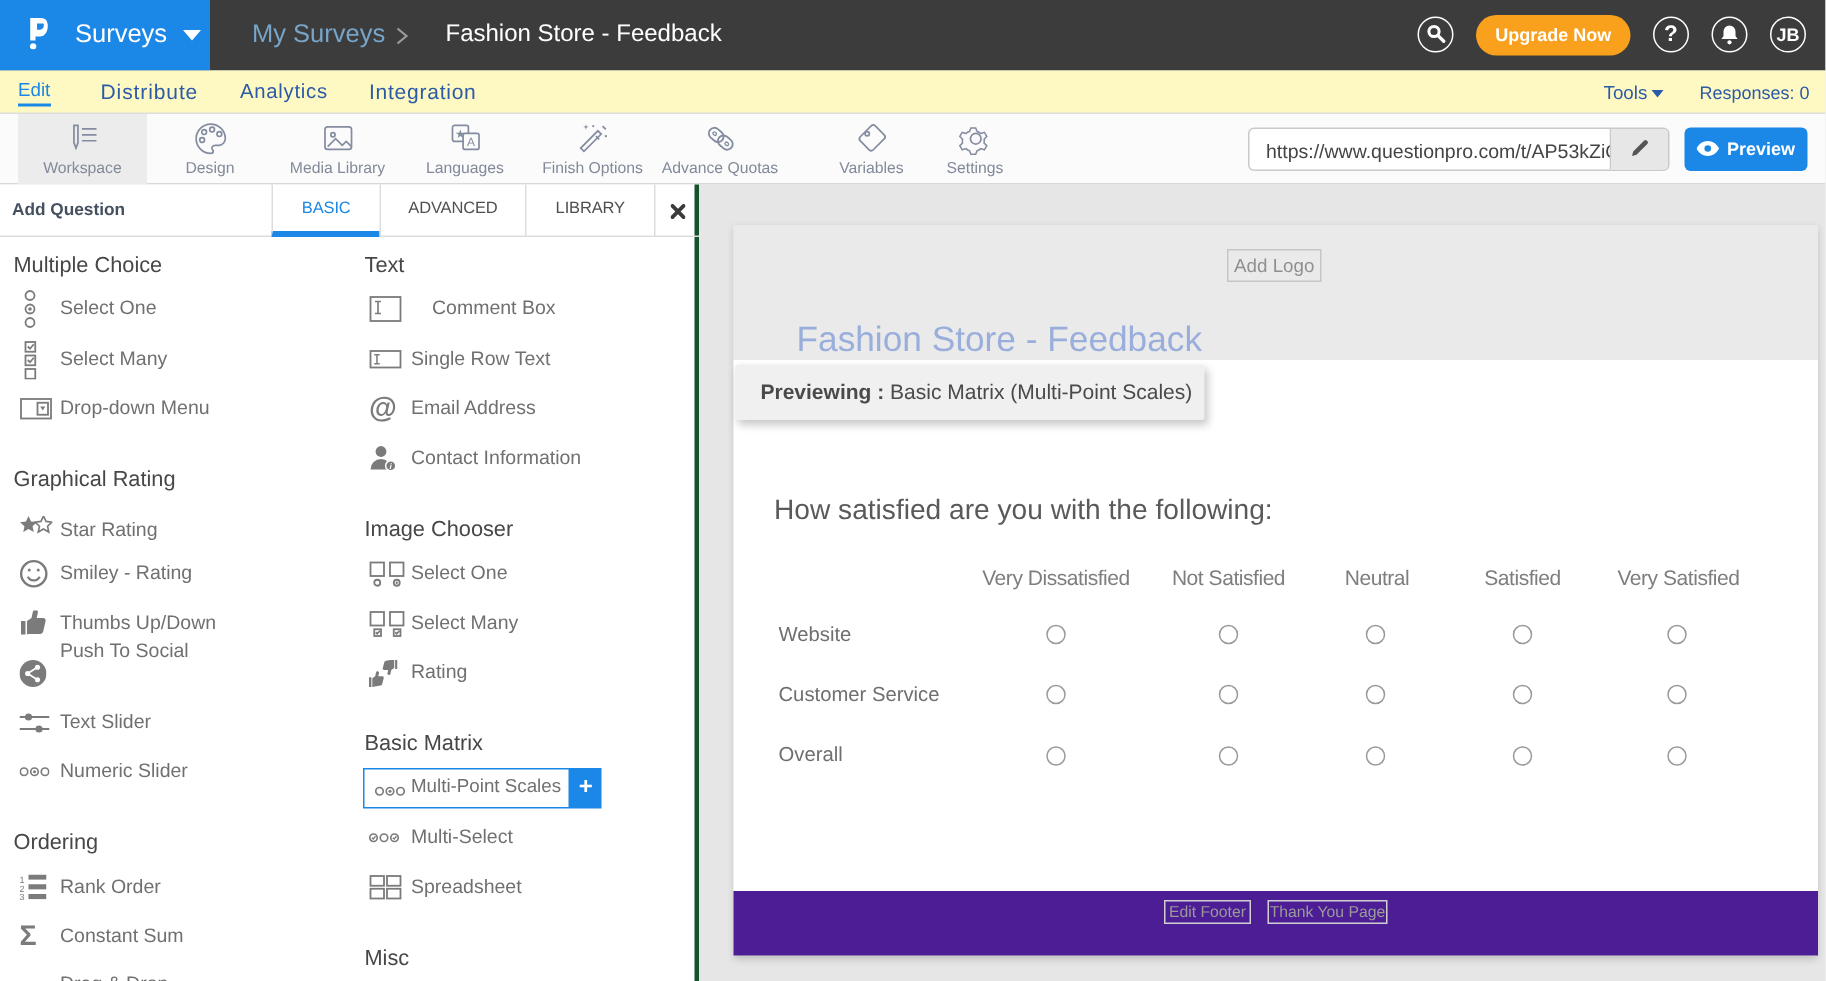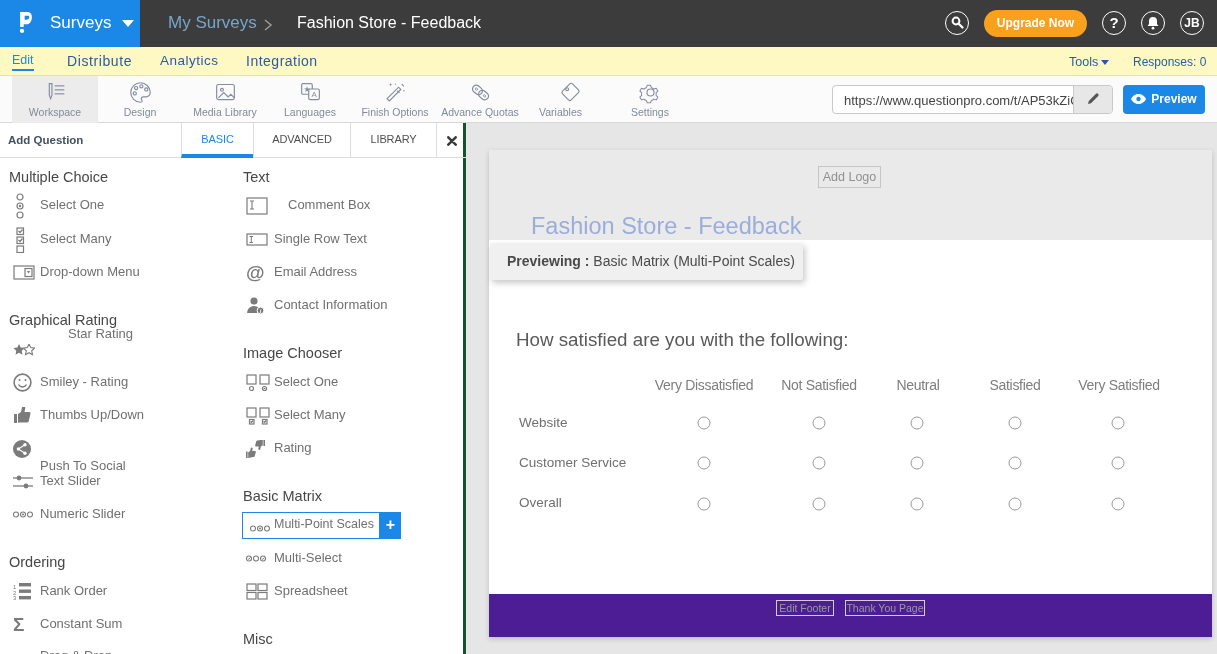--- a/index.html
+++ b/index.html
@@ -162,21 +162,21 @@
       <div class="ticon"><svg width="26" height="26" viewBox="0 0 26 26" fill="none" stroke="#848CA0" stroke-width="1.4">
             <g transform="rotate(40 13 13)">
               <rect x="2.5" y="8.8" width="12" height="8.4" rx="4.2"></rect>
               <rect x="5.6" y="11.9" width="2.9" height="2.2" rx="1.1" stroke-width="1"></rect>
               <rect x="11.5" y="8.8" width="12" height="8.4" rx="4.2"></rect>
               <rect x="17.5" y="11.9" width="2.9" height="2.2" rx="1.1" stroke-width="1"></rect>
             </g>
           </svg></div>
       <div class="tlabel">Advance Quotas</div>
     </div>
-    <div class="ttab" style="left:496px;text-align:right;">
+    <div class="ttab" style="left:538px;">
       <div class="ticon"><svg width="26" height="26" viewBox="0 0 26 26" fill="none" stroke="#848CA0" stroke-width="1.3">
             <path d="M4 11.5 L12.2 3.3 a2.2 2.2 0 0 1 3.1 0 L22 10 a2.2 2.2 0 0 1 0 3.1 L13.8 21.3 a2.2 2.2 0 0 1 -3.1 0 L4 14.6 a2.2 2.2 0 0 1 0 -3.1 z"></path>
             <circle cx="9.2" cy="9.2" r="1.6"></circle>
           </svg></div>
       <div class="tlabel">Variables</div>
     </div>
     <div class="ttab" style="left:607px;">
       <div class="ticon"><svg width="26" height="26" viewBox="0 0 26 26" fill="none" stroke="#848CA0" stroke-width="1.3">
             <circle cx="13" cy="13" r="4"></circle>
             <path d="M13 4 l1.2 3 a6.5 6.5 0 0 1 3 1.7 l3.1 -1 l2 3.4 l-2.3 2.3 a6.5 6.5 0 0 1 0 3.2 l2.3 2.3 l-2 3.4 l-3.1 -1 a6.5 6.5 0 0 1 -3 1.7 l-1.2 3 l-4 0 l-1.2 -3 a6.5 6.5 0 0 1 -3 -1.7 l-3.1 1 l-2 -3.4 l2.3 -2.3 a6.5 6.5 0 0 1 0 -3.2 l-2.3 -2.3 l2 -3.4 l3.1 1 a6.5 6.5 0 0 1 3 -1.7 l1.2 -3 z" transform="scale(0.9) translate(1.4,1.4)"></path>
@@ -239,21 +239,21 @@
             <path d="M13.8 6 h3.4 l-1.7 2.6 z" fill="#7B7B7B" stroke="none"></path>
           </svg>
         </div>
         <div class="item" style="left:40px; top:140.5px;">Drop-down Menu</div>
         <div class="icon" style="left:13px; top:213.5px; width:28px; height:26px; display:flex; align-items:center;">
           <svg width="22" height="12" viewBox="0 0 22 12">
             <path d="M6 0 l1.7 3.6 l3.9 .5 l-2.9 2.7 l.8 3.9 l-3.5 -2 l-3.5 2 l.8 -3.9 l-2.9 -2.7 l3.9 -.5 z" fill="#7B7B7B"></path>
             <path d="M16 0 l1.7 3.6 l3.9 .5 l-2.9 2.7 l.8 3.9 l-3.5 -2 l-3.5 2 l.8 -3.9 l-2.9 -2.7 l3.9 -.5 z" fill="none" stroke="#7B7B7B" stroke-width="1.1"></path>
           </svg>
         </div>
-        <div class="item" style="left:40px; top:203px;margin-left:28px;">Star Rating</div>
+        <div class="item" style="left:40px; top:222px;">Star Rating</div>
         <div class="icon" style="left:13px; top:246.5px; width:28px; height:26px; display:flex; align-items:center;">
           <svg width="19" height="19" viewBox="0 0 19 19" fill="none" stroke="#7B7B7B">
             <circle cx="9.5" cy="9.5" r="8.4" stroke-width="1.6"></circle>
             <circle cx="6.5" cy="7" r="1" fill="#7B7B7B" stroke="none"></circle>
             <circle cx="12.5" cy="7" r="1" fill="#7B7B7B" stroke="none"></circle>
             <path d="M5.5 11.5 a4.5 4.5 0 0 0 8 0" stroke-width="1.4"></path>
           </svg>
         </div>
         <div class="item" style="left:40px; top:250.5px;">Smiley - Rating</div>
         <div class="icon" style="left:13px; top:279.5px; width:28px; height:26px; display:flex; align-items:center;">
@@ -265,21 +265,21 @@
         <div class="icon" style="left:13px; top:312.5px; width:28px; height:26px; display:flex; align-items:center;">
           <svg width="18" height="18" viewBox="0 0 18 18">
             <circle cx="9" cy="9" r="9" fill="#7B7B7B"></circle>
             <circle cx="12" cy="4.8" r="1.7" fill="#fff"></circle>
             <circle cx="5.4" cy="9" r="1.7" fill="#fff"></circle>
             <circle cx="12" cy="13.2" r="1.7" fill="#fff"></circle>
             <line x1="5.4" y1="9" x2="12" y2="4.8" stroke="#fff" stroke-width="1.1"></line>
             <line x1="5.4" y1="9" x2="12" y2="13.2" stroke="#fff" stroke-width="1.1"></line>
           </svg>
         </div>
-        <div class="item" style="left:40px; top:335px;">Push To Social</div>
+        <div class="item" style="left:40px; top:303px;">Push To Social</div>
         <div class="icon" style="left:13px; top:345.5px; width:28px; height:26px; display:flex; align-items:center;">
           <svg width="20" height="16" viewBox="0 0 20 16" stroke="#7B7B7B">
             <line x1="0" y1="4" x2="20" y2="4" stroke-width="1.3"></line>
             <circle cx="6" cy="4" r="2.4" fill="#7B7B7B" stroke="none"></circle>
             <line x1="0" y1="12" x2="20" y2="12" stroke-width="1.3"></line>
             <circle cx="13" cy="12" r="2.4" fill="#7B7B7B" stroke="none"></circle>
           </svg>
         </div>
         <div class="item" style="left:40px; top:349.5px;">Text Slider</div>
         <div class="icon" style="left:13px; top:378.5px; width:28px; height:26px; display:flex; align-items:center;">

